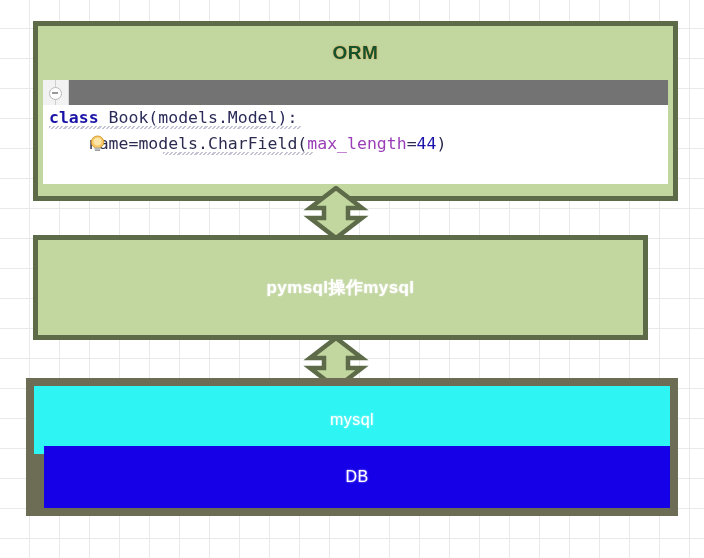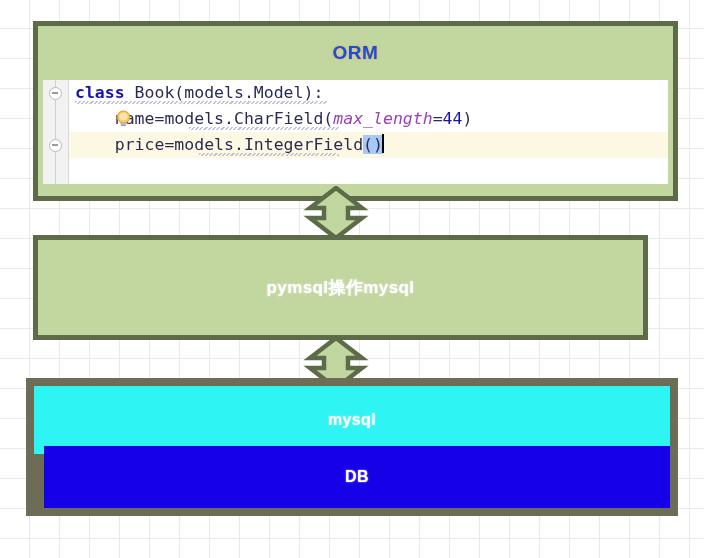--- a/index.html
+++ b/index.html
@@ -33,38 +33,39 @@
     background: #c2d6a0;
   }
   .orm-title {
     position: absolute;
     left: 0;
     top: 0;
     width: 100%;
     height: 54px;
     line-height: 54px;
     text-align: center;
-    color: #1d4ed8;
+    color: #14532d;
     font-size: 19px;
     font-weight: bold;
     letter-spacing: 0.5px;
     text-shadow: 0 0 2px rgba(240,160,70,0.85), 0 0 1px rgba(240,160,70,0.6);
     font-family: "Liberation Sans", sans-serif;
   }
 
   
   .editor {
     position: absolute;
     left: 5px;
     top: 54px;
     right: 5px;
     height: 104px;
     background: #737373;
     overflow: hidden;
     display: flex;
+    flex-direction: column;
   }
   .gutter {
     position: relative;
     width: 25px;
     flex: 0 0 25px;
     background: #f2f2f2;
     border-right: 1px solid #d7d7d7;
   }
   .gutter-line {
     position: absolute;
@@ -112,21 +113,21 @@
     line-height: 26px;
     white-space: pre;
     padding-left: 6px;
     color: #2b2b4f;
   }
   .line-3 {
     background: #fdf8e4;
   }
   .kw { color: #1a13a8; font-weight: bold; }
   .cls { color: #2b2b5a; }
-  .kwarg { color: #9a3fb8; font-style: italic; }
+  .kwarg { color: #9a3fb8; }
   .num { color: #1a13a8; }
   .paren-sel {
     background: #a6c9f5;
     color: #2b2b4f;
   }
   .squiggle {
     position: absolute;
     height: 3px;
     background-image: repeating-linear-gradient(
       135deg, #b9b9cc 0 1.5px, transparent 1.5px 3px);
@@ -200,21 +201,21 @@
     right: 0;
     height: 62px;
     background: #1500e8;
     display: flex;
     align-items: center;
     justify-content: center;
   }
   .band-label {
     color: #ffffff;
     font-size: 16px;
-    font-weight: bold;
+    font-weight: normal;
     letter-spacing: 0.4px;
     text-shadow: 0 0 2px rgba(255,255,255,0.7);
   }
 
   
   .arrow {
     position: absolute;
     width: 72px;
     height: 54px;
   }
@@ -240,23 +241,20 @@
       <div class="code">
 
         <div class="code-line line-1"><span class="kw">class</span><span class="cls"> Book(models.Model):</span>
           <div class="squiggle" style="left:6px; top:21px; width:252px;"></div>
         </div>
 
         <div class="code-line line-2"><span>    name=models.CharField(</span><span class="kwarg">max_length</span><span>=</span><span class="num">44</span><span>)</span>
           <div class="squiggle" style="left:120px; top:21px; width:150px;"></div>
         </div>
 
-        <div class="code-line line-3"><span>    price=models.IntegerField</span><span class="paren-sel">()</span><span class="caret"></span>
-          <div class="squiggle" style="left:130px; top:21px; width:140px;"></div>
-        </div>
 
         <svg class="bulb" viewBox="0 0 20 20">
           <ellipse cx="10" cy="8.5" rx="6.6" ry="6.4" fill="#f7c866" stroke="#d69a2a" stroke-width="1"></ellipse>
           <ellipse cx="10" cy="8" rx="4.2" ry="4" fill="#ffe6a8"></ellipse>
           <rect x="6.6" y="14.2" width="6.8" height="2.1" rx="0.8" fill="#b8b8b8"></rect>
           <rect x="7.2" y="16.3" width="5.6" height="1.7" rx="0.7" fill="#9d9d9d"></rect>
         </svg>
 
       </div>
     </div>

